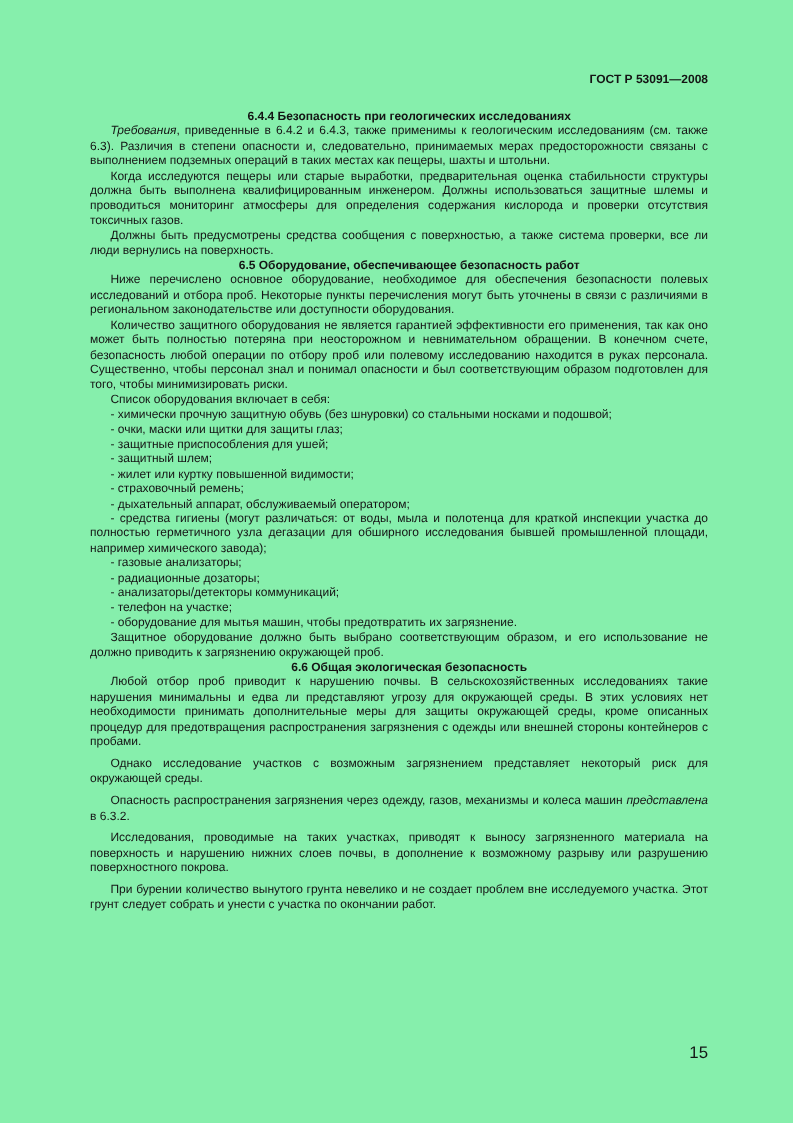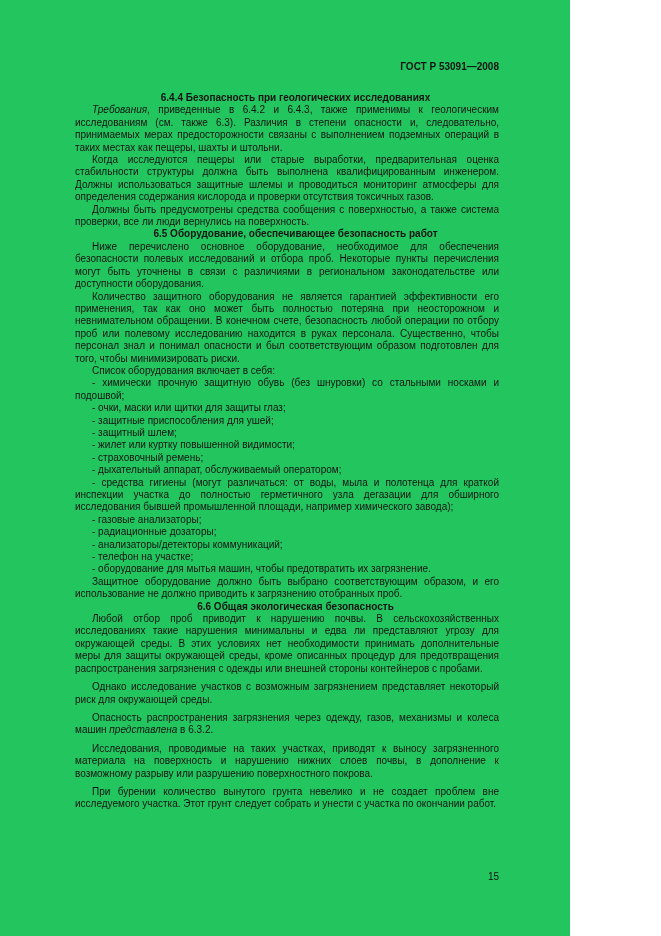--- a/index.html
+++ b/index.html
@@ -1,21 +1,21 @@
 <!DOCTYPE html>
 <html><head>
 <meta charset="utf-8">
 <style>
   * { margin: 0; padding: 0; box-sizing: border-box; }
   html, body { background: #ffffff; }
   .page {
     position: relative;
-    width: 570px;
+    width: 661px;
     height: 936px;
-    background: #22c55e;
+    background: #86efac;
     color: #141414;
     font-family: "Liberation Sans", sans-serif;
     font-size: 10px;
     line-height: 12.4px;
     overflow: hidden;
   }
   .doc-header {
     position: absolute;
     top: 61px;
     left: 75px;
@@ -39,21 +39,21 @@
     text-align: center;
   }
   .block.gap { margin-top: 6px; }
   .block em { font-style: italic; margin-top: 48px; }
   .doc-footer {
     position: absolute;
     top: 871px;
     left: 75px;
     right: 71px;
     text-align: right;
-    font-size: 10px;
+    font-size: 14px;
   }
 </style>
 </head>
 <body>
 
 <div class="page">
   <div class="doc-header">
     <span>ГОСТ Р 53091—2008</span>
   </div>
 
@@ -72,21 +72,21 @@
       <div class="block list-item">- защитный шлем;</div>
       <div class="block list-item">- жилет или куртку повышенной видимости;</div>
       <div class="block list-item">- страховочный ремень;</div>
       <div class="block list-item">- дыхательный аппарат, обслуживаемый оператором;</div>
       <div class="block list-item">- средства гигиены (могут различаться: от воды, мыла и полотенца для краткой инспекции участка до полностью герметичного узла дегазации для обширного исследования бывшей промышленной площади, например химического завода);</div>
       <div class="block list-item">- газовые анализаторы;</div>
       <div class="block list-item">- радиационные дозаторы;</div>
       <div class="block list-item">- анализаторы/детекторы коммуникаций;</div>
       <div class="block list-item">- телефон на участке;</div>
       <div class="block list-item">- оборудование для мытья машин, чтобы предотвратить их загрязнение.</div>
-      <div class="block paragraph">Защитное оборудование должно быть выбрано соответствующим образом, и его использование не должно приводить к загрязнению отобранных проб.</div>
+      <div class="block paragraph">Защитное оборудование должно быть выбрано соответствующим образом, и его использование не должно приводить к загрязнению окружающей проб.</div>
       <div class="block heading">6.6 Общая экологическая безопасность</div>
       <div class="block paragraph">Любой отбор проб приводит к нарушению почвы. В сельскохозяйственных исследованиях такие нарушения минимальны и едва ли представляют угрозу для окружающей среды. В этих условиях нет необходимости принимать дополнительные меры для защиты окружающей среды, кроме описанных процедур для предотвращения распространения загрязнения с одежды или внешней стороны контейнеров с пробами.</div>
       <div class="block paragraph gap">Однако исследование участков с возможным загрязнением представляет некоторый риск для окружающей среды.</div>
       <div class="block paragraph gap"><span>Опасность распространения загрязнения через одежду, газов, механизмы и колеса машин </span><em>представлена</em><span> в 6.3.2.</span></div>
       <div class="block paragraph gap">Исследования, проводимые на таких участках, приводят к выносу загрязненного материала на поверхность и нарушению нижних слоев почвы, в дополнение к возможному разрыву или разрушению поверхностного покрова.</div>
       <div class="block paragraph gap">При бурении количество вынутого грунта невелико и не создает проблем вне исследуемого участка. Этот грунт следует собрать и унести с участка по окончании работ.</div>
     </div>
 
   <div class="doc-footer">
     <span>15</span>

